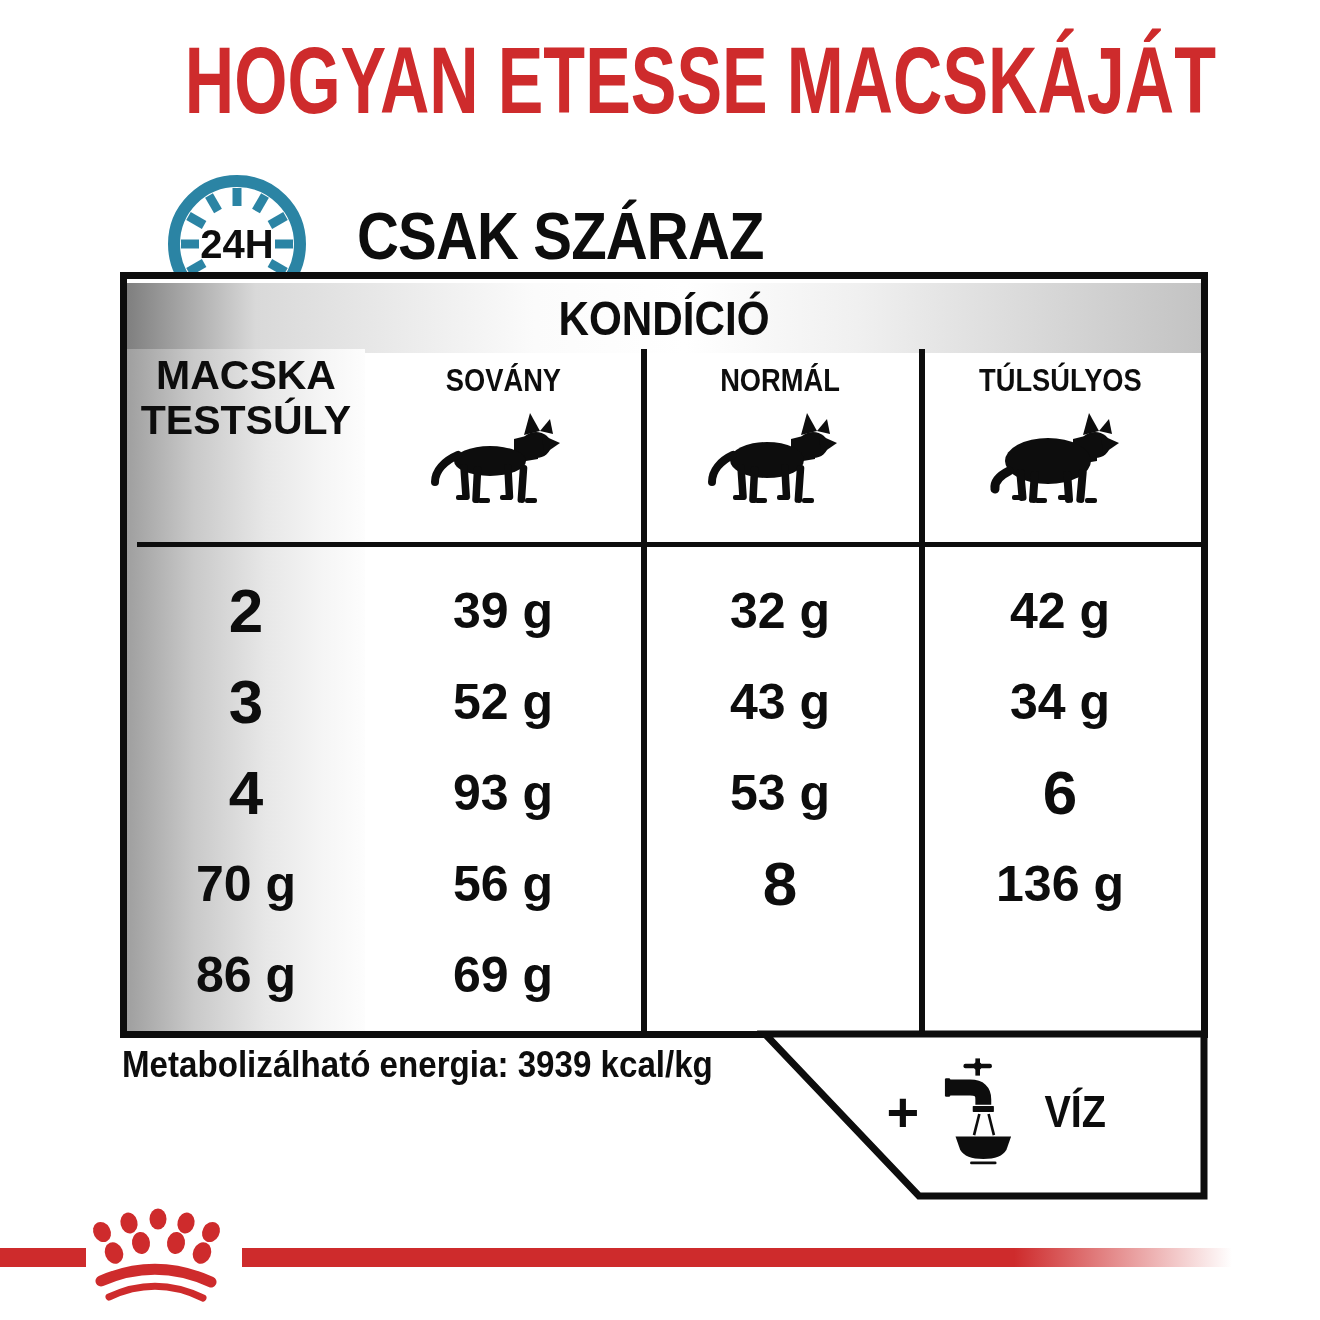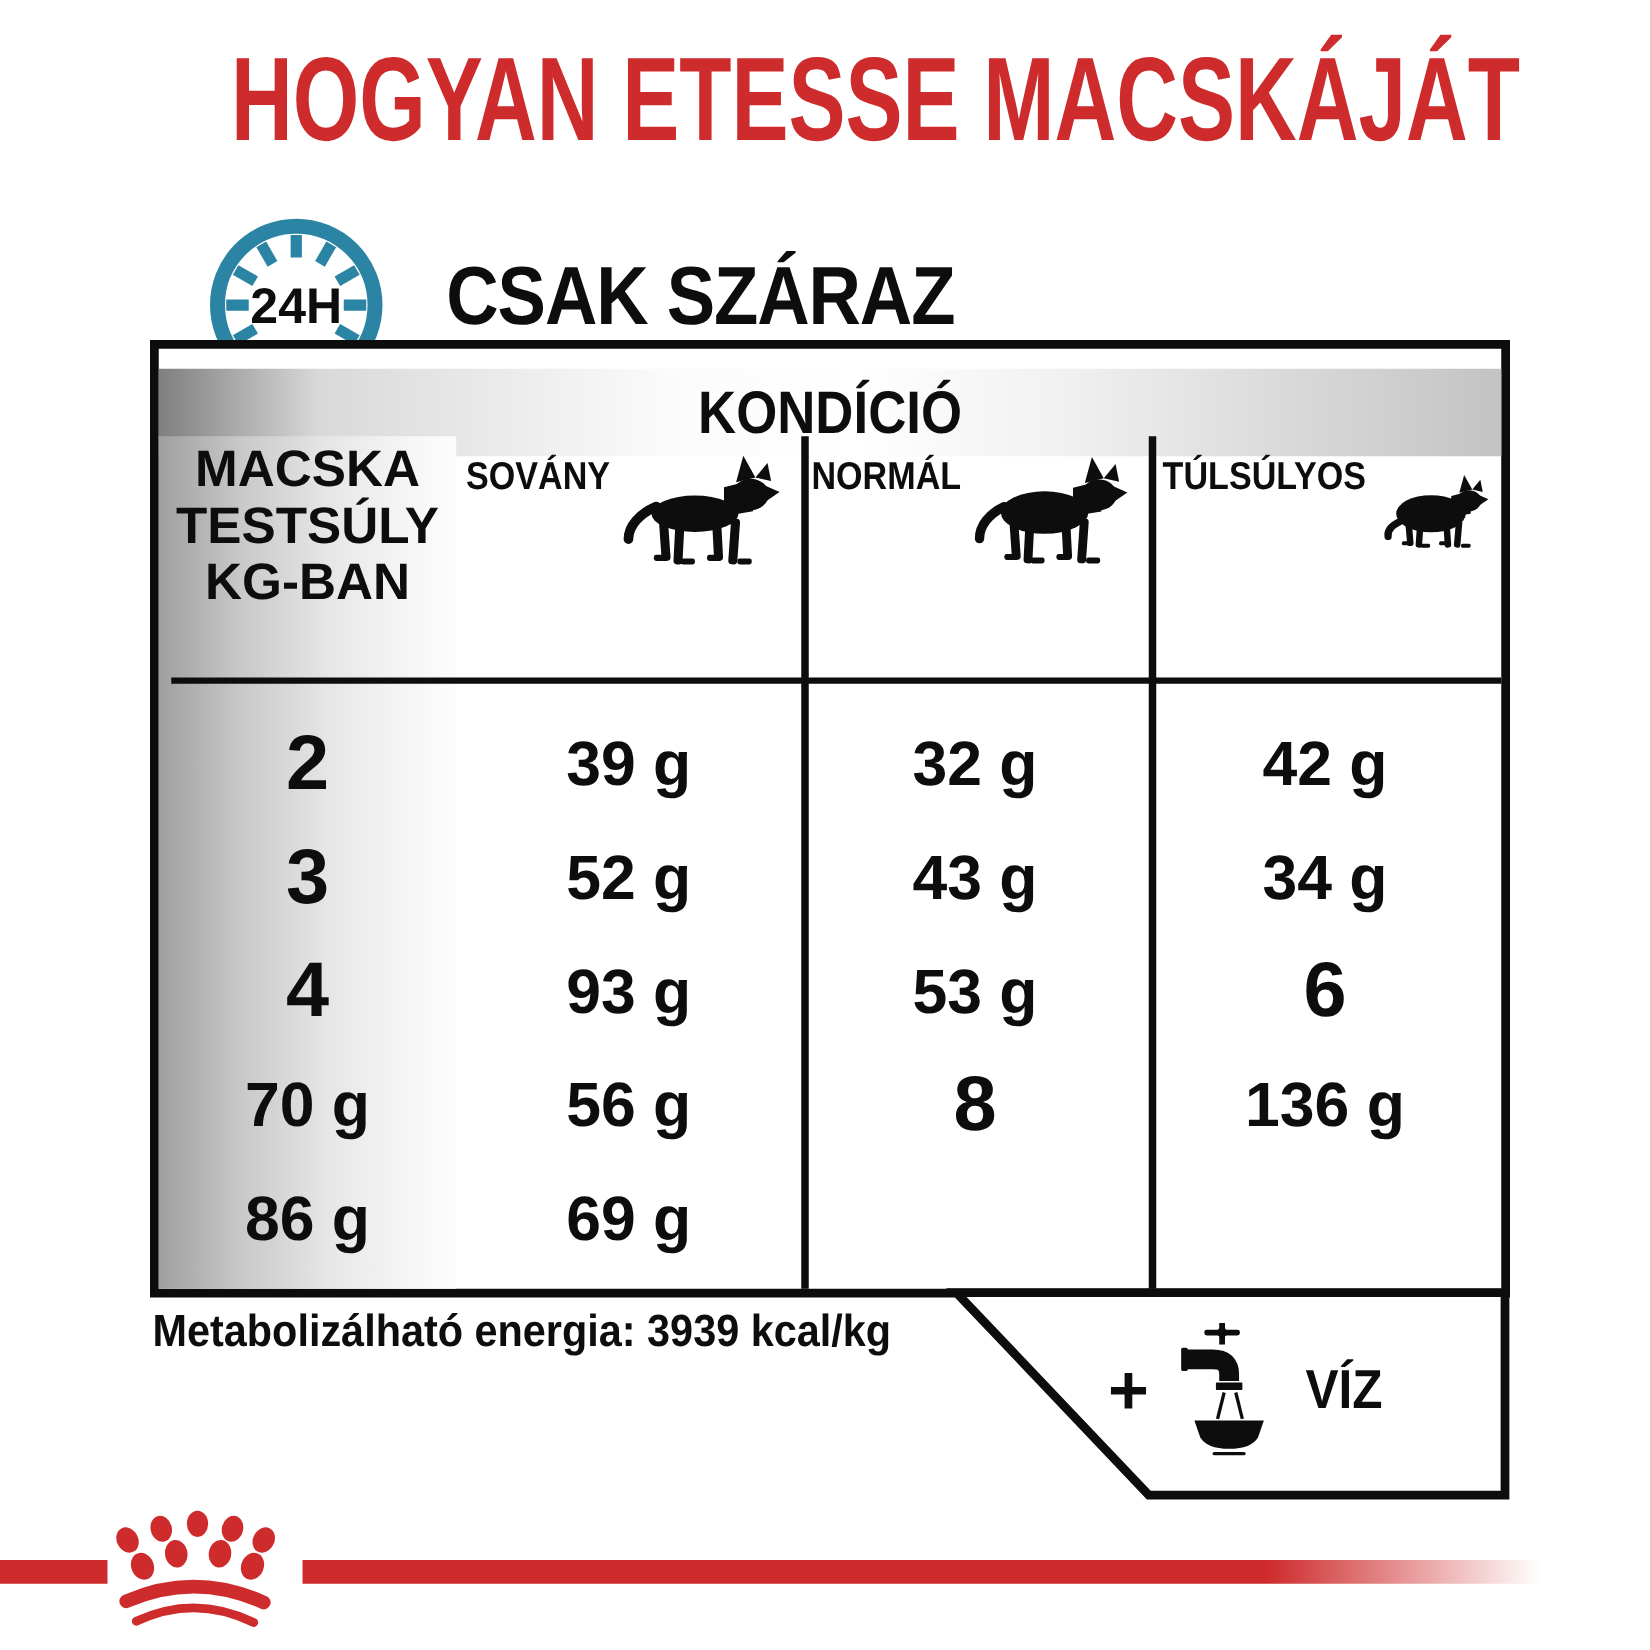--- a/index.html
+++ b/index.html
@@ -27,21 +27,21 @@
     left:357px;top:198px;font-size:66px;font-weight:bold;white-space:nowrap;
     transform:scaleX(0.88);transform-origin:0 0;letter-spacing:-1px;
   }
 
   
   .feed-table{
     left:120px;top:272px;width:1088px;height:766px;
     border:7px solid #0d0d0d;box-sizing:border-box;background:#ffffff;z-index:2;
   }
   .band{
-    left:0;top:16px;width:1074px;height:70px;
+    left:0;top:4px;width:1074px;height:70px;
     background:linear-gradient(90deg,#7f7f7f 0%,#d9d9d9 12%,#fbfbfb 38%,#ffffff 52%,#f0f0f0 68%,#c3c3c3 100%);
     display:flex;align-items:center;justify-content:center;
     box-sizing:border-box;
   }
   .band-title{font-size:48px;font-weight:bold;transform:scaleX(0.88);white-space:nowrap;}
   .left-panel{
     left:0;top:70px;width:238px;height:682px;
     background:linear-gradient(90deg,#9f9f9f 0%,#c9c9c9 28%,#e7e7e7 58%,#f5f5f5 82%,#fdfdfd 100%);
   }
   .weight-header{
@@ -49,21 +49,21 @@
     font-size:41px;line-height:45px;font-weight:bold;
   }
   .vdiv{top:70px;width:6px;height:682px;background:#0d0d0d;}
   .vdiv1{left:514px;} .vdiv2{left:792px;}
   .mid-line{left:10px;top:263px;width:1064px;height:5px;background:#0d0d0d;}
 
   .head-area{
     left:238px;top:70px;width:836px;height:193px;
     display:grid;grid-template-columns:276px 278px 282px;
   }
-  .head-cell{display:flex;flex-direction:row;}
+  .head-cell{display:flex;flex-direction:column;align-items:center;}
   .col-label{margin-top:14px;font-size:31px;font-weight:bold;transform:scaleX(0.88);white-space:nowrap;}
   .cat-icon{margin-top:10px;width:150px;height:104px;}
 
   .data-grid{
     left:0;top:270px;width:1074px;height:482px;
     padding:16px 0 10px 0;box-sizing:border-box;
     display:grid;grid-template-columns:238px 276px 278px 282px;
     grid-auto-rows:91px;
   }
   .cell{display:flex;align-items:center;justify-content:center;}
@@ -120,21 +120,20 @@
 <div class="abs dry-heading">CSAK SZÁRAZ</div>
 
 <div class="abs feed-table">
   <div class="abs band">
     <span class="band-title">KONDÍCIÓ</span>
   </div>
   <div class="abs left-panel"></div>
   <div class="abs weight-header">
     <div>MACSKA</div>
     <div>TESTSÚLY</div>
-    <div>KG-BAN</div>
   </div>
 
   <div class="abs vdiv vdiv1"></div>
   <div class="abs vdiv vdiv2"></div>
 
   <div class="abs head-area">
     <div class="head-cell">
       <span class="col-label">SOVÁNY</span>
       <svg class="cat-icon" viewBox="0 0 150 104">
         <g fill="#0d0d0d">

